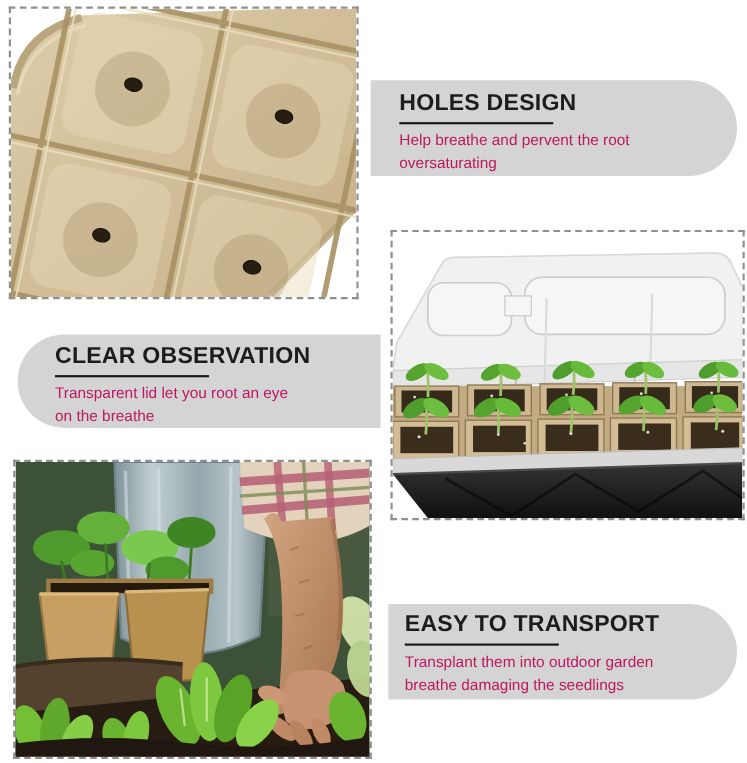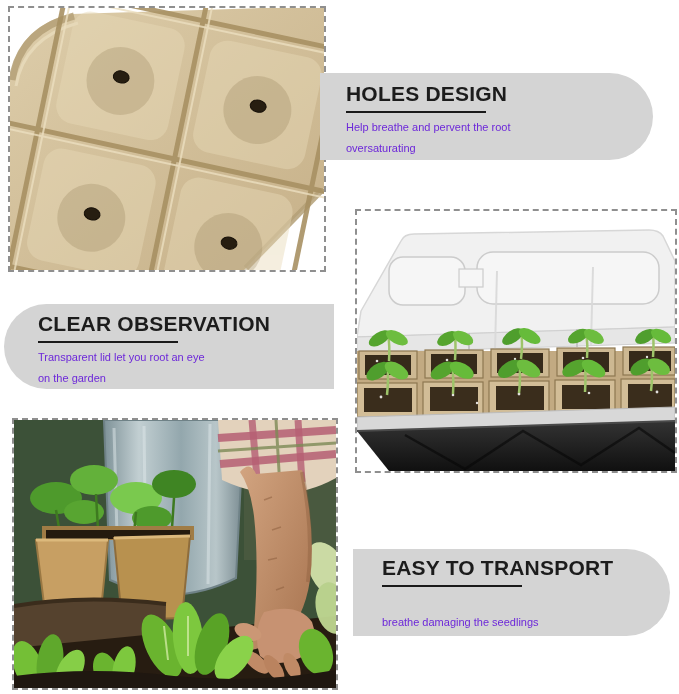--- a/index.html
+++ b/index.html
@@ -6,26 +6,26 @@
   .canvas{position:relative;width:679px;height:694px;background:#fff;overflow:hidden;
           font-family:"Liberation Sans",sans-serif;}
   .photo{position:absolute;border:2px dashed #8f8f8f;box-sizing:border-box;background:#fff;overflow:hidden;}
   .photo svg{display:block;width:100%;height:100%;}
   .photo-1{left:8px;top:6px;width:318px;height:266px;}
   .photo-2{left:355px;top:209px;width:322px;height:264px;}
   .photo-3{left:12px;top:418px;width:326px;height:272px;}
   .pill{position:absolute;background:#d4d4d4;box-sizing:border-box;}
   .pill-right{border-radius:0 44px 44px 0;}
   .pill-left{border-radius:43px 0 0 43px;}
-  .pill-1{left:320px;top:73px;width:333px;height:87px;padding:9px 0 0 26px;}
-  .pill-2{left:4px;top:304px;width:330px;height:85px;padding:8px 0 0 34px;}
-  .pill-3{left:353px;top:549px;width:317px;height:87px;padding:7px 0 0 29px;}
+  .pill-1{left:337px;top:73px;width:333px;height:87px;padding:9px 0 0 26px;}
+  .pill-2{left:16px;top:304px;width:330px;height:85px;padding:8px 0 0 34px;}
+  .pill-3{left:353px;top:549px;width:317px;height:87px;padding:7px 0 0 15px;}
   .pill h2{margin:0;font-size:21px;line-height:24px;font-weight:bold;color:#1c1c1c;letter-spacing:.2px;}
   .rule{width:140px;height:2px;background:#1a1a1a;margin:5px 0 4px 0;}
-  .pill p{margin:0;font-size:11px;line-height:20.5px;color:#6d28d9;}
+  .pill p{margin:0;font-size:14px;line-height:20.5px;color:#be185d;}
 </style>
 </head>
 <body>
 
 <div class="canvas">
 
   <figure class="photo photo-1" style="margin:0;">
     <svg viewBox="0 0 314 262" preserveAspectRatio="none">
       <defs>
         <linearGradient id="tan1" x1="0" y1="0" x2="1" y2="1">
@@ -209,21 +209,21 @@
         <path d="M0,220 L318,210 L318,260 L32,260 Z" fill="url(#blk)"></path>
         <path d="M48,224 L108,258 L166,220 L224,254 L282,217 L318,242" stroke="#060606" stroke-width="2.5" fill="none" opacity="0.6"></path>
         <path d="M0,220 L318,210" stroke="#4a4a4a" stroke-width="2"></path>
       </g>
     </svg>
   </figure>
 
   <section class="pill pill-left pill-2">
     <h2>CLEAR OBSERVATION</h2>
     <div class="rule"></div>
-    <p><span>Transparent lid let you root an eye</span><br><span>on the garden</span></p>
+    <p><span>Transparent lid let you root an eye</span><br><span>on the breathe</span></p>
   </section>
 
   <figure class="photo photo-3" style="margin:0;">
     <svg viewBox="0 0 322 268" preserveAspectRatio="none">
       <defs>
         <linearGradient id="metal" x1="0" y1="0" x2="1" y2="0">
           <stop offset="0" stop-color="#7e9298"></stop>
             <stop offset="0.25" stop-color="#c2cfd2"></stop>
           <stop offset="0.55" stop-color="#93a7ad"></stop>
             <stop offset="0.8" stop-color="#b8c6c9"></stop>
@@ -300,16 +300,16 @@
         </g>
         <ellipse cx="302" cy="232" rx="16" ry="24" fill="#6ab42f" transform="rotate(-20 302 232)"></ellipse>
       </g>
       <path d="M0,256 Q80,246 160,256 Q240,264 322,250 L322,268 L0,268 Z" fill="#1f1710"></path>
     </svg>
   </figure>
 
   <section class="pill pill-right pill-3">
     <h2>EASY TO TRANSPORT</h2>
     <div class="rule"></div>
-    <p><br><span>breathe damaging the seedlings</span></p>
+    <p><span>Transplant them into outdoor garden</span><br><span>breathe damaging the seedlings</span></p>
   </section>
 
 </div>
 
 </body></html>

